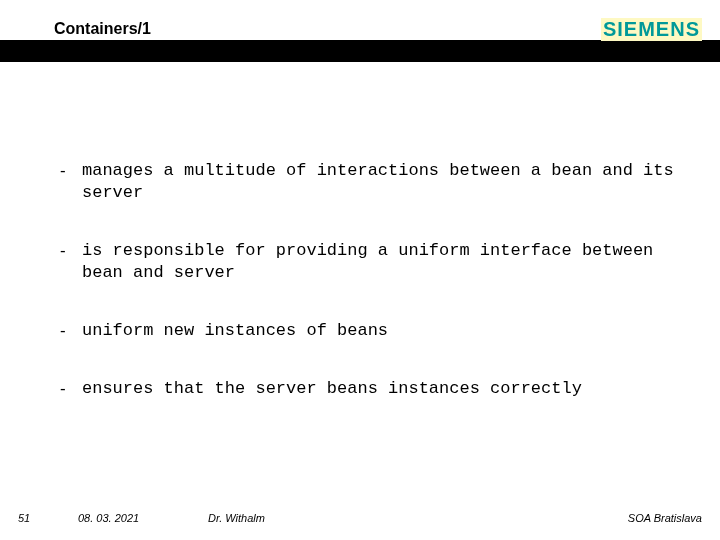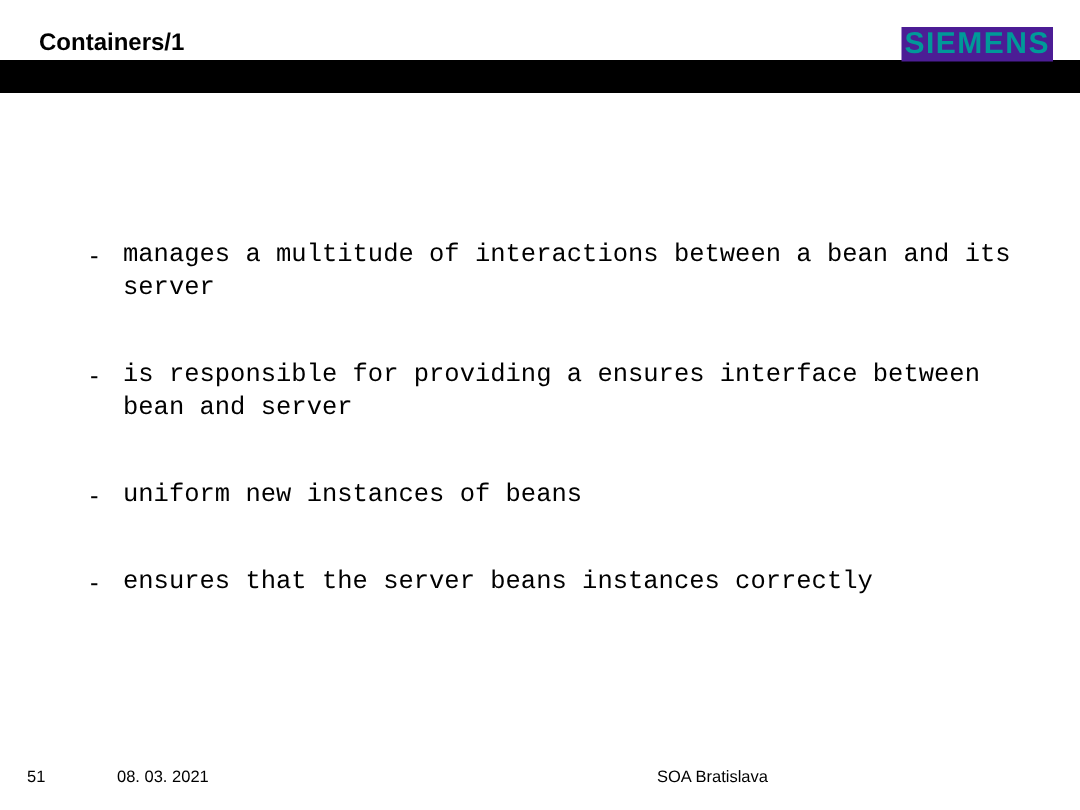--- a/index.html
+++ b/index.html
@@ -1,55 +1,56 @@
 <!DOCTYPE html>
 <html><head>
 <meta charset="utf-8">
 <style>
   * { margin: 0; padding: 0; box-sizing: border-box; }
   html, body { width: 720px; height: 540px; font-family: Arial, Helvetica, sans-serif; background: #fff; overflow: hidden; }
   .slide { width: 720px; height: 540px; position: relative; background: #fff; }
   .header-band { position: absolute; left: 0; top: 40px; width: 720px; height: 22px; background: #000; }
-  .title { position: absolute; left: 26px; top: 20px; font-size: 16px; font-weight: bold; color: #000; background: #fff; z-index: 2; }
-  .logo { position: absolute; right: 18px; top: 18px; font-size: 20px; font-weight: 900; letter-spacing: 1px; color: #009999; z-index: 2; background: #4c1d95; padding: 0 2px; font-family: Arial, sans-serif; }
+  .title { position: absolute; left: 54px; top: 20px; font-size: 16px; font-weight: bold; color: #000; background: #fff; z-index: 2; }
+  .logo { position: absolute; right: 18px; top: 18px; font-size: 20px; font-weight: 900; letter-spacing: 1px; color: #009999; z-index: 2; background: #fef9c3; padding: 0 2px; font-family: Arial, sans-serif; }
   .content { position: absolute; left: 60px; top: 160px; width: 620px; }
   .bullet { display: flex; align-items: flex-start; margin-bottom: 36px; font-size: 17px; line-height: 1.3; color: #000; }
   .bullet .dash { width: 22px; flex-shrink: 0; }
   .bullet .text { flex: 1; font-family: Liberation Mono, monospace; }
-  .footer { position: absolute; left: 18px; bottom: 16px; width: 684px; display: flex; align-items: center; font-size: 11px; color: #000; }
+  .footer { position: absolute; left: 18px; bottom: 16px; width: 684px; display: flex; align-items: center; font-size: 11px; color: #000; font-style: italic; }
   .footer .pgnum { width: 60px; }
   .footer .date { width: 130px; }
   .footer .author { width: 250px; }
-  .footer .venue { flex: 1; text-align: center; padding-left: 40px; }
+  .footer .venue { flex: 1; text-align: right; padding-left: 40px; }
 </style>
 </head>
 <body>
 
 <div class="slide">
   <div class="header-band"></div>
   <div class="title">Containers/1</div>
   <div class="logo">SIEMENS</div>
 
   <div class="content">
     <div class="bullet">
       <span class="dash">-</span>
       <span class="text">manages a multitude of interactions between a bean and its server</span>
     </div>
     <div class="bullet">
       <span class="dash">-</span>
-      <span class="text">is responsible for providing a ensures interface between bean and server</span>
+      <span class="text">is responsible for providing a uniform interface between bean and server</span>
     </div>
     <div class="bullet">
       <span class="dash">-</span>
       <span class="text">uniform new instances of beans</span>
     </div>
     <div class="bullet">
       <span class="dash">-</span>
       <span class="text">ensures that the server beans instances correctly</span>
     </div>
   </div>
 
   <div class="footer">
     <span class="pgnum">51</span>
     <span class="date">08. 03. 2021</span>
+    <span class="author">Dr. Withalm</span>
     <span class="venue">SOA Bratislava</span>
   </div>
 </div>
 
 </body></html>

